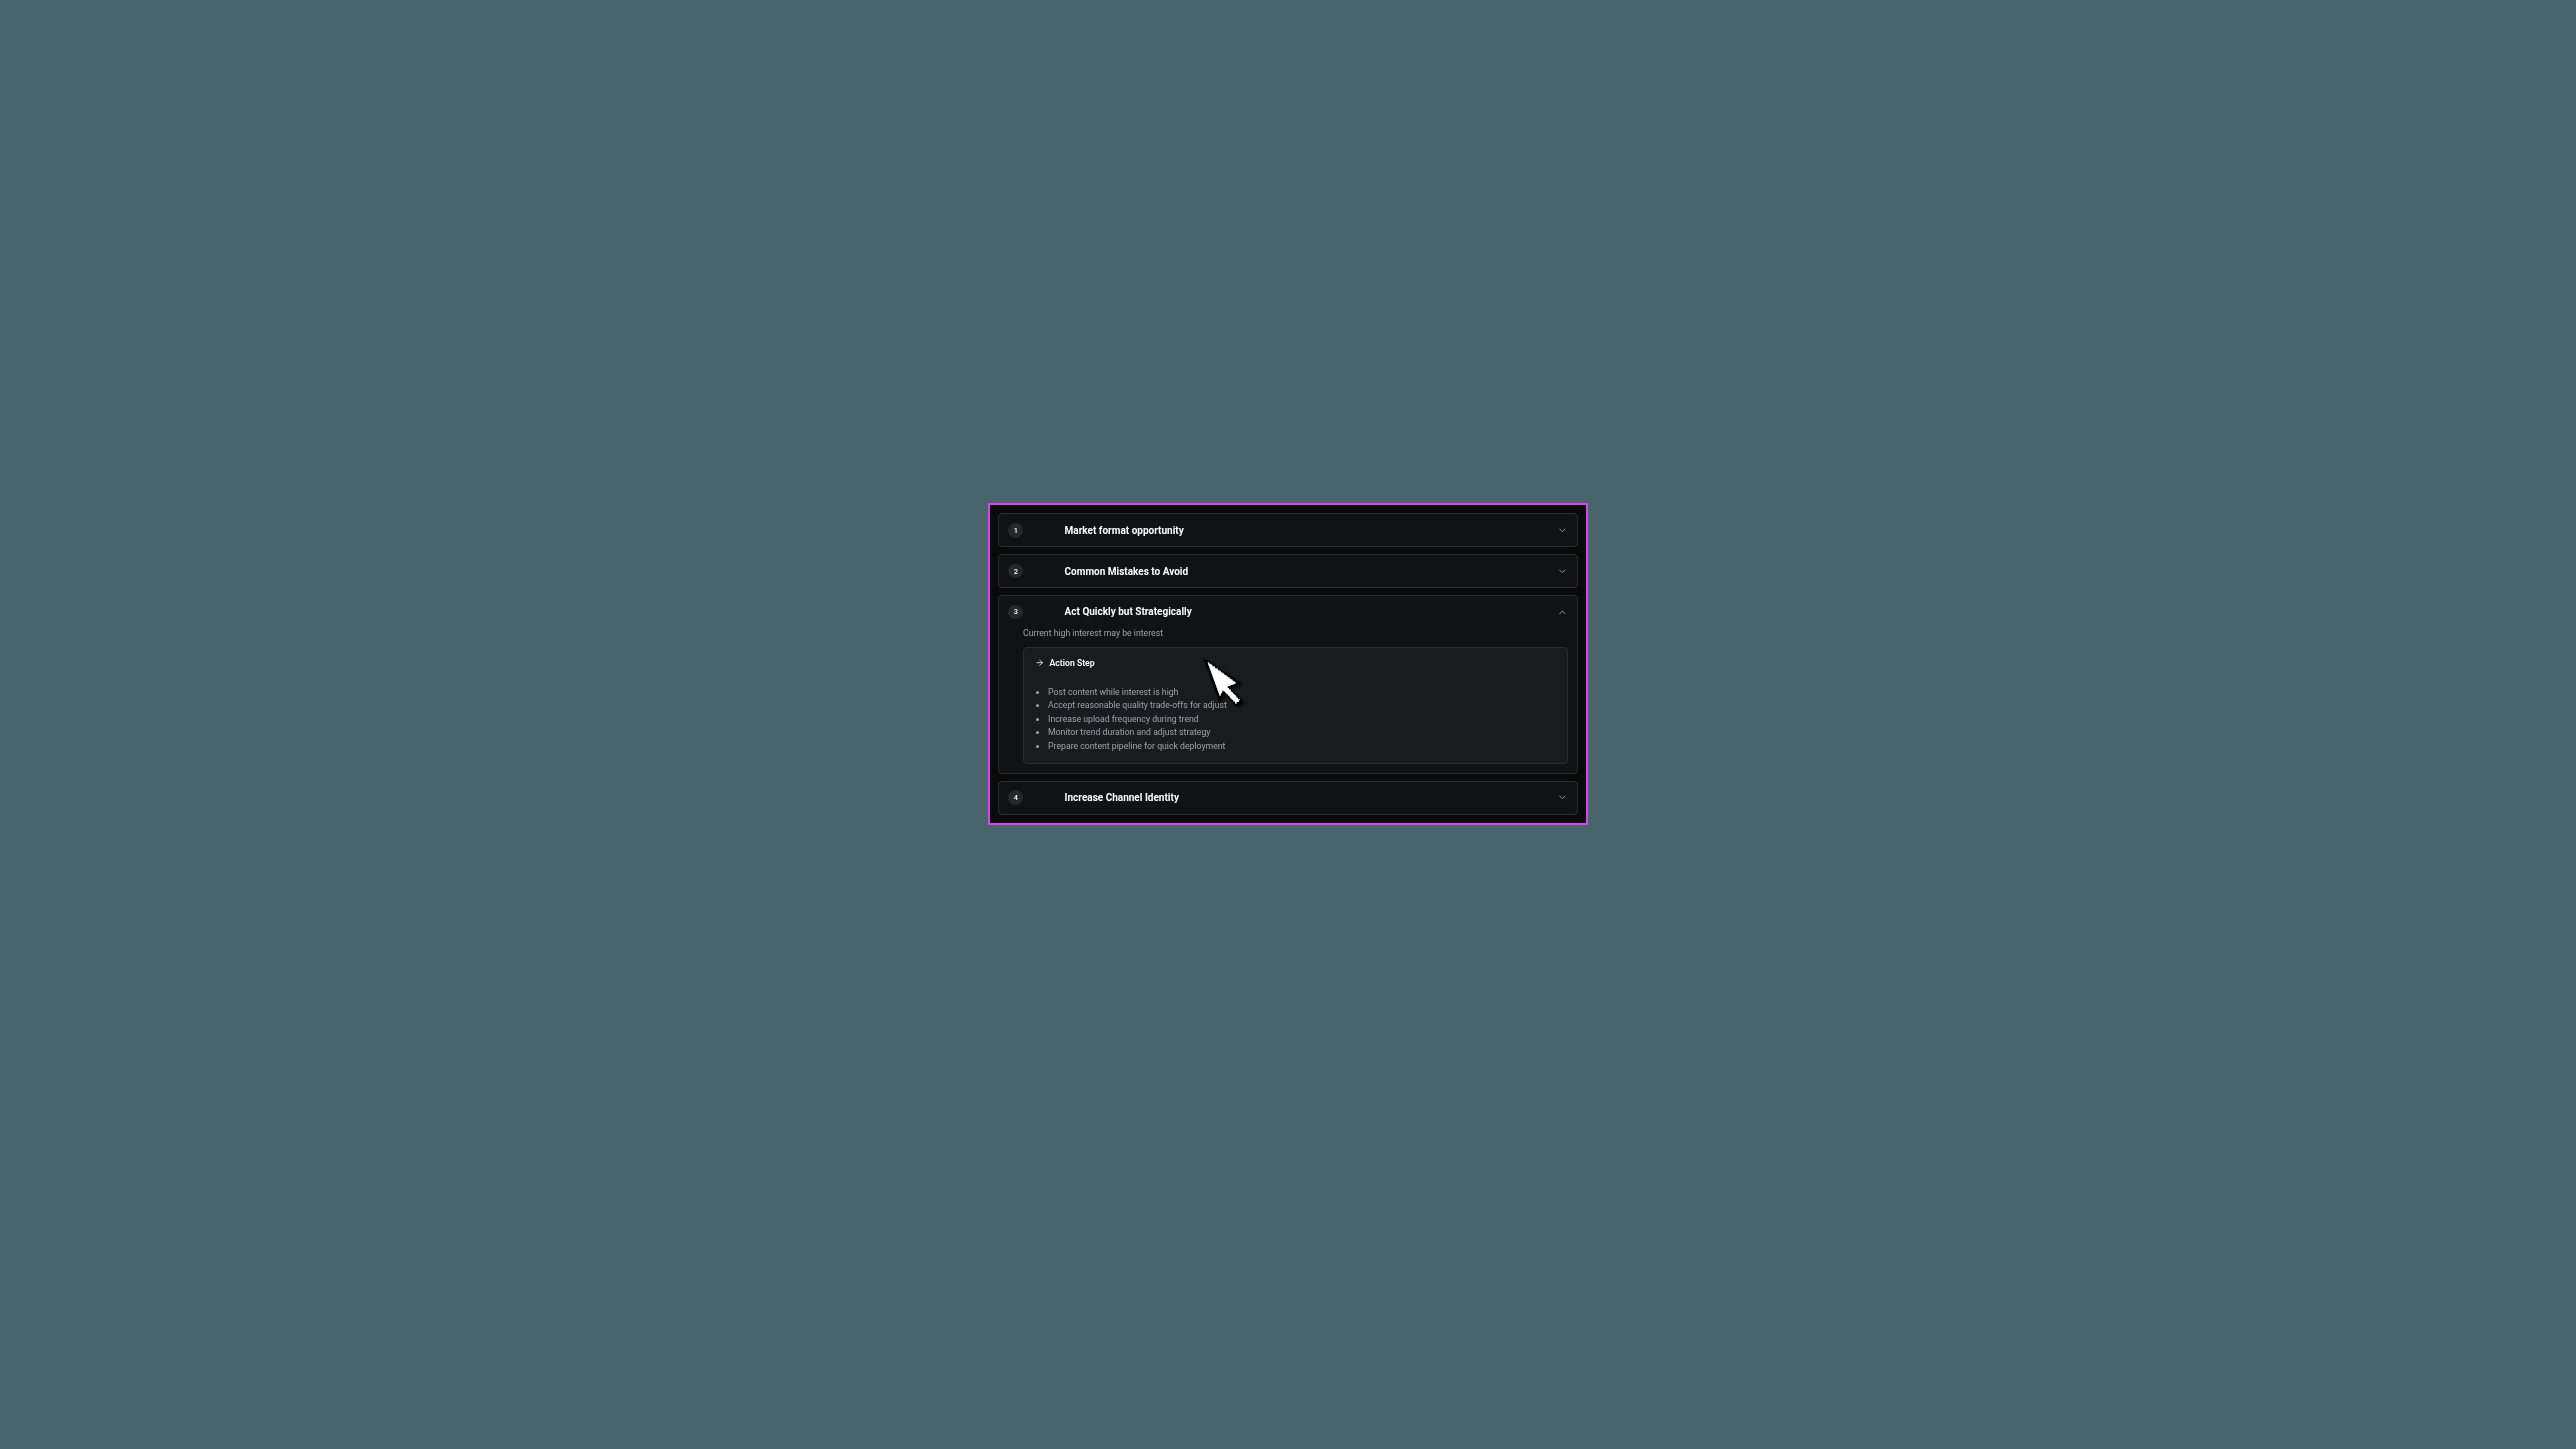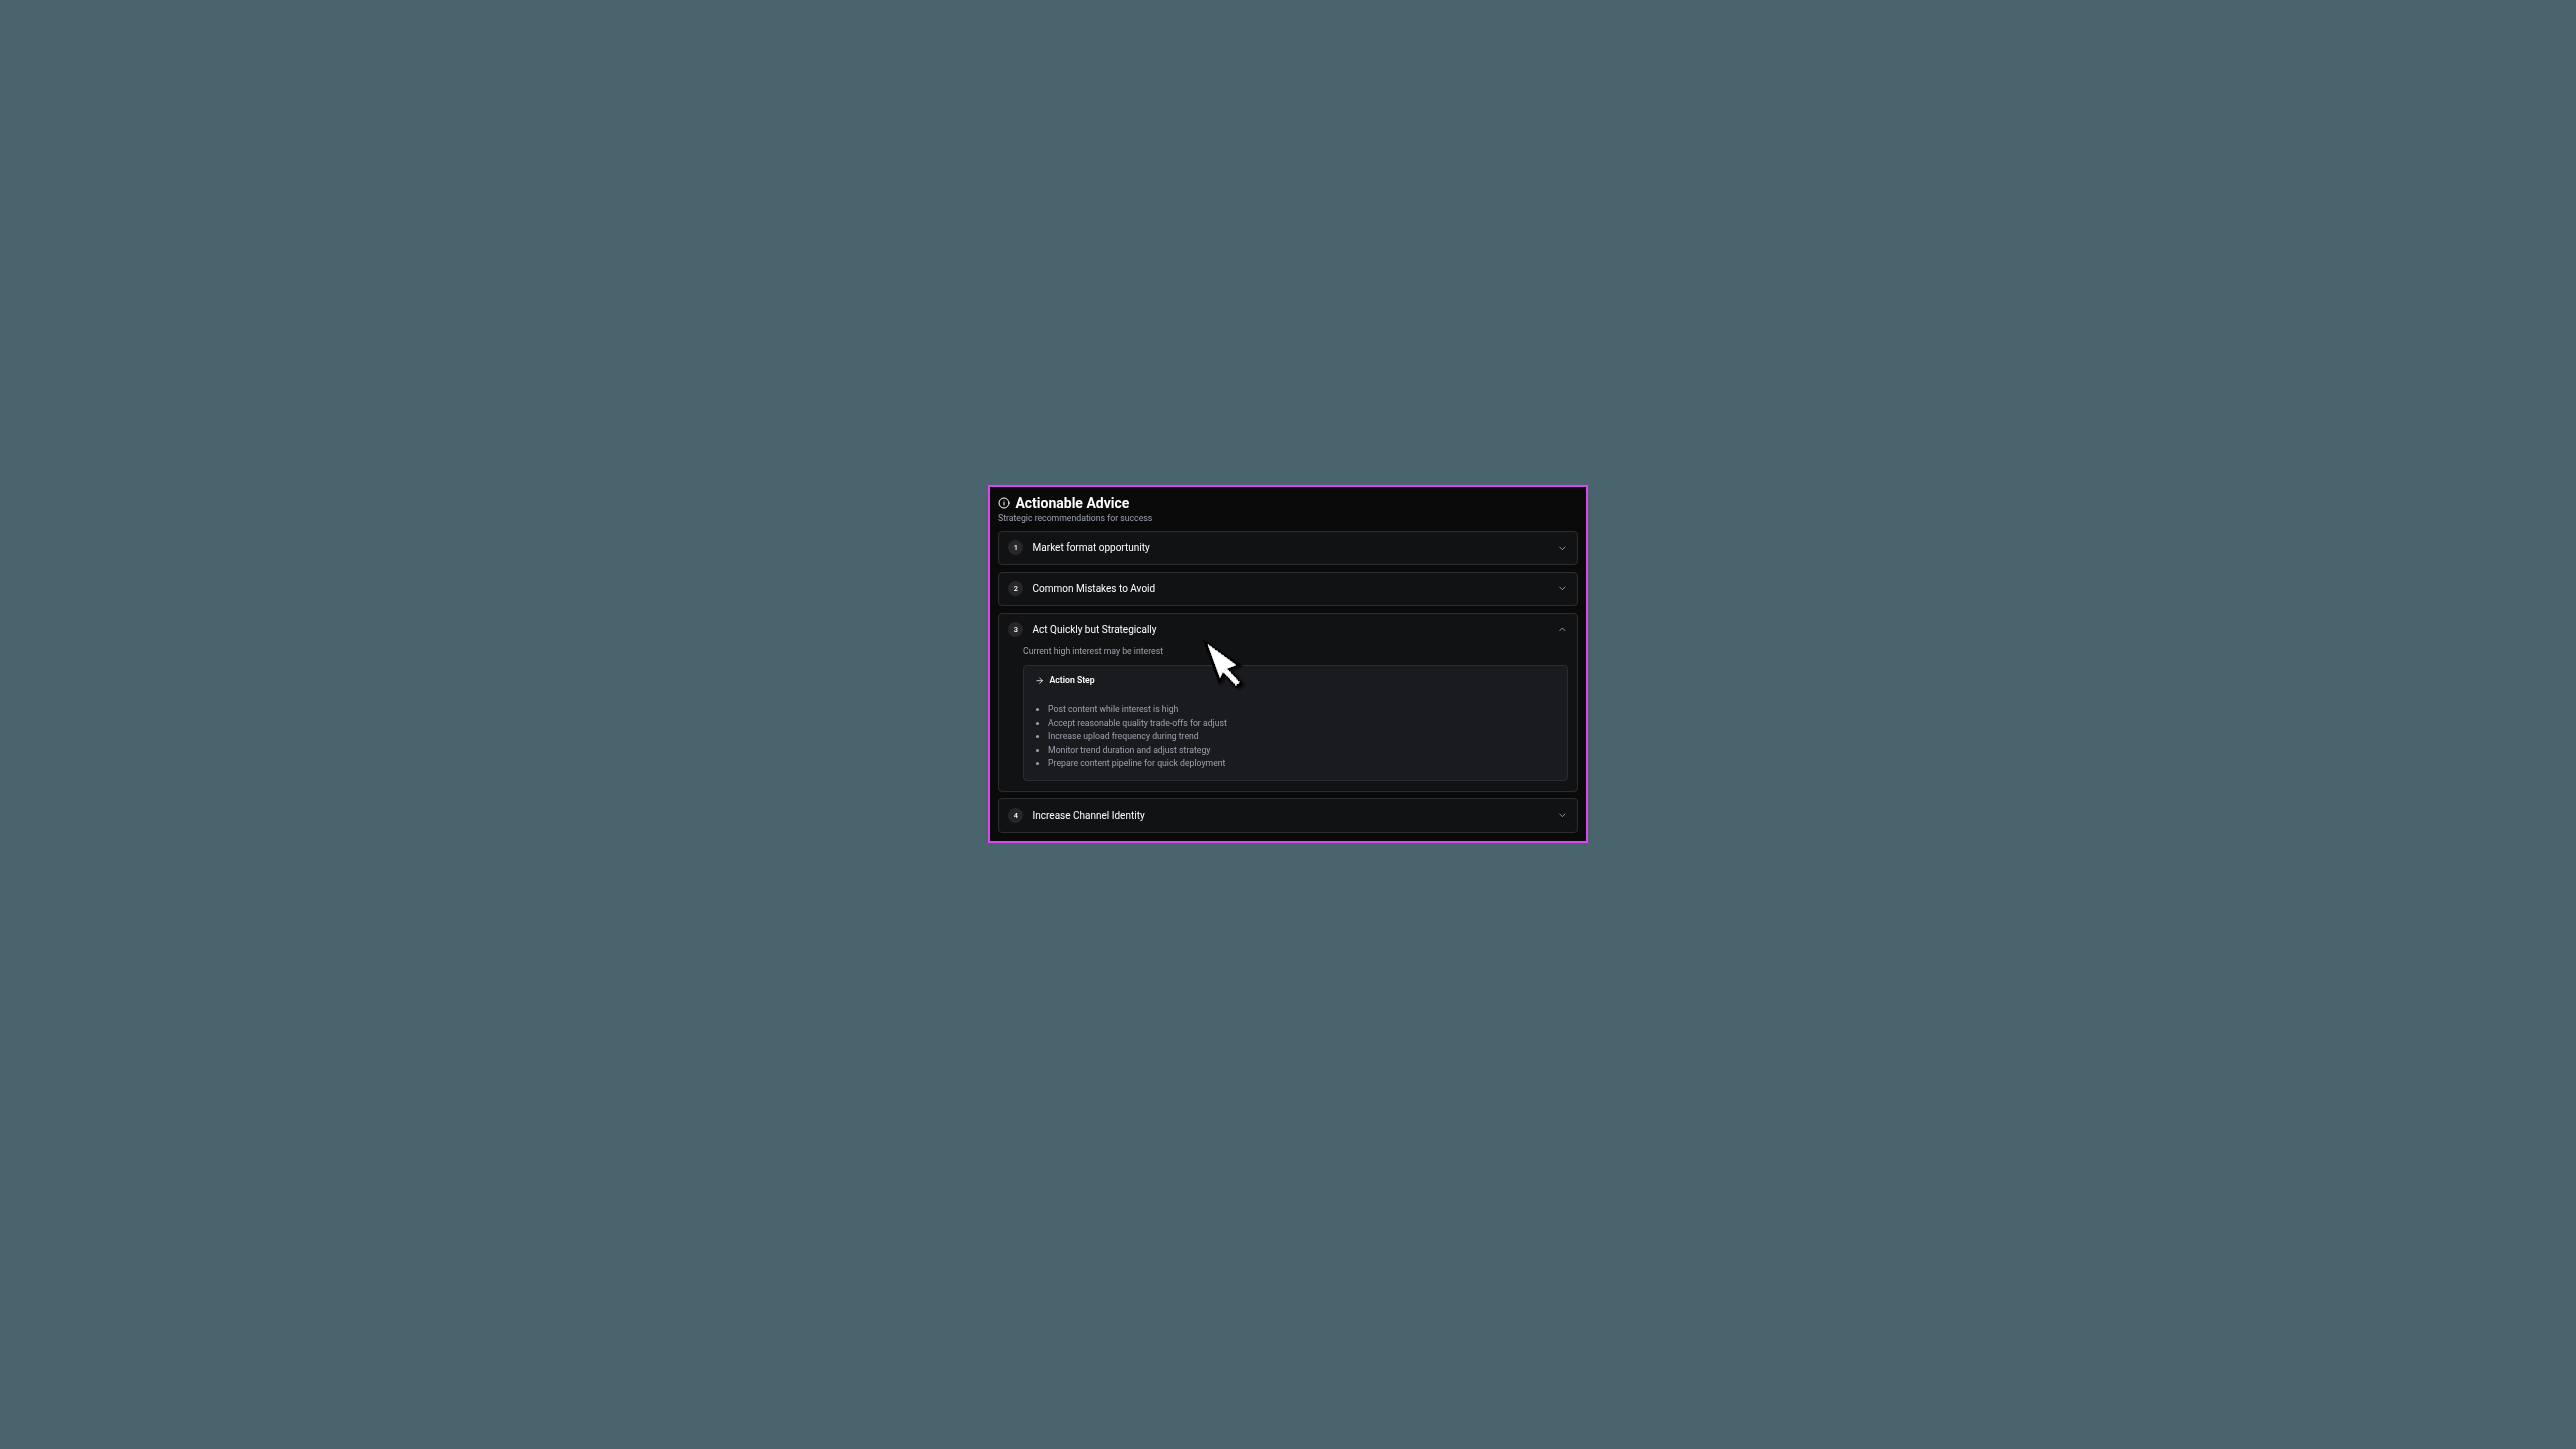--- a/index.html
+++ b/index.html
@@ -78,22 +78,23 @@
     background:var(--badge-bg);
     color:var(--text);
     font-size:7.4px;
     font-weight:500;
     flex-shrink:0;
     margin-right:9.4px;
   }
   .item-title{
     color:var(--text);
     font-size:10px;
-    font-weight:400;
+    font-weight:700;
     flex:1;
+    margin-left:32px;
   }
   .chev{
     color:var(--muted);
     flex-shrink:0;
   }
   .item-body{
     padding:0 9.4px 9.4px 24px;
   }
   .item-desc{
     color:var(--muted);
@@ -126,33 +127,20 @@
   .cursor-wrap{
     position:absolute;
     pointer-events:none;
   }
   svg{display:block;}
 </style>
 </head>
 <body>
 
 <div class="panel">
-  <div class="panel-header">
-    <div class="title-row">
-      <span>
-        <svg width="12" height="12" viewBox="0 0 24 24" fill="none" stroke="white" stroke-width="2" stroke-linecap="round" stroke-linejoin="round">
-            <circle cx="12" cy="12" r="10"></circle>
-            <line x1="12" y1="8" x2="12" y2="8.01"></line>
-            <line x1="12" y1="11" x2="12" y2="16"></line>
-          </svg>
-      </span>
-      <h1>Actionable Advice</h1>
-    </div>
-    <p class="subtitle">Strategic recommendations for success</p>
-  </div>
 
   <div class="items" id="items-root">
       <div class="item">
     <div class="item-header">
       <span class="num-badge">1</span>
       <span class="item-title">Market format opportunity</span>
       <span class="chev">
             <svg width="10.7" height="10.7" viewBox="0 0 24 24" fill="none" stroke="currentColor" stroke-width="2" stroke-linecap="round" stroke-linejoin="round">
               <polyline points="6 9 12 15 18 9"></polyline>
             </svg>

